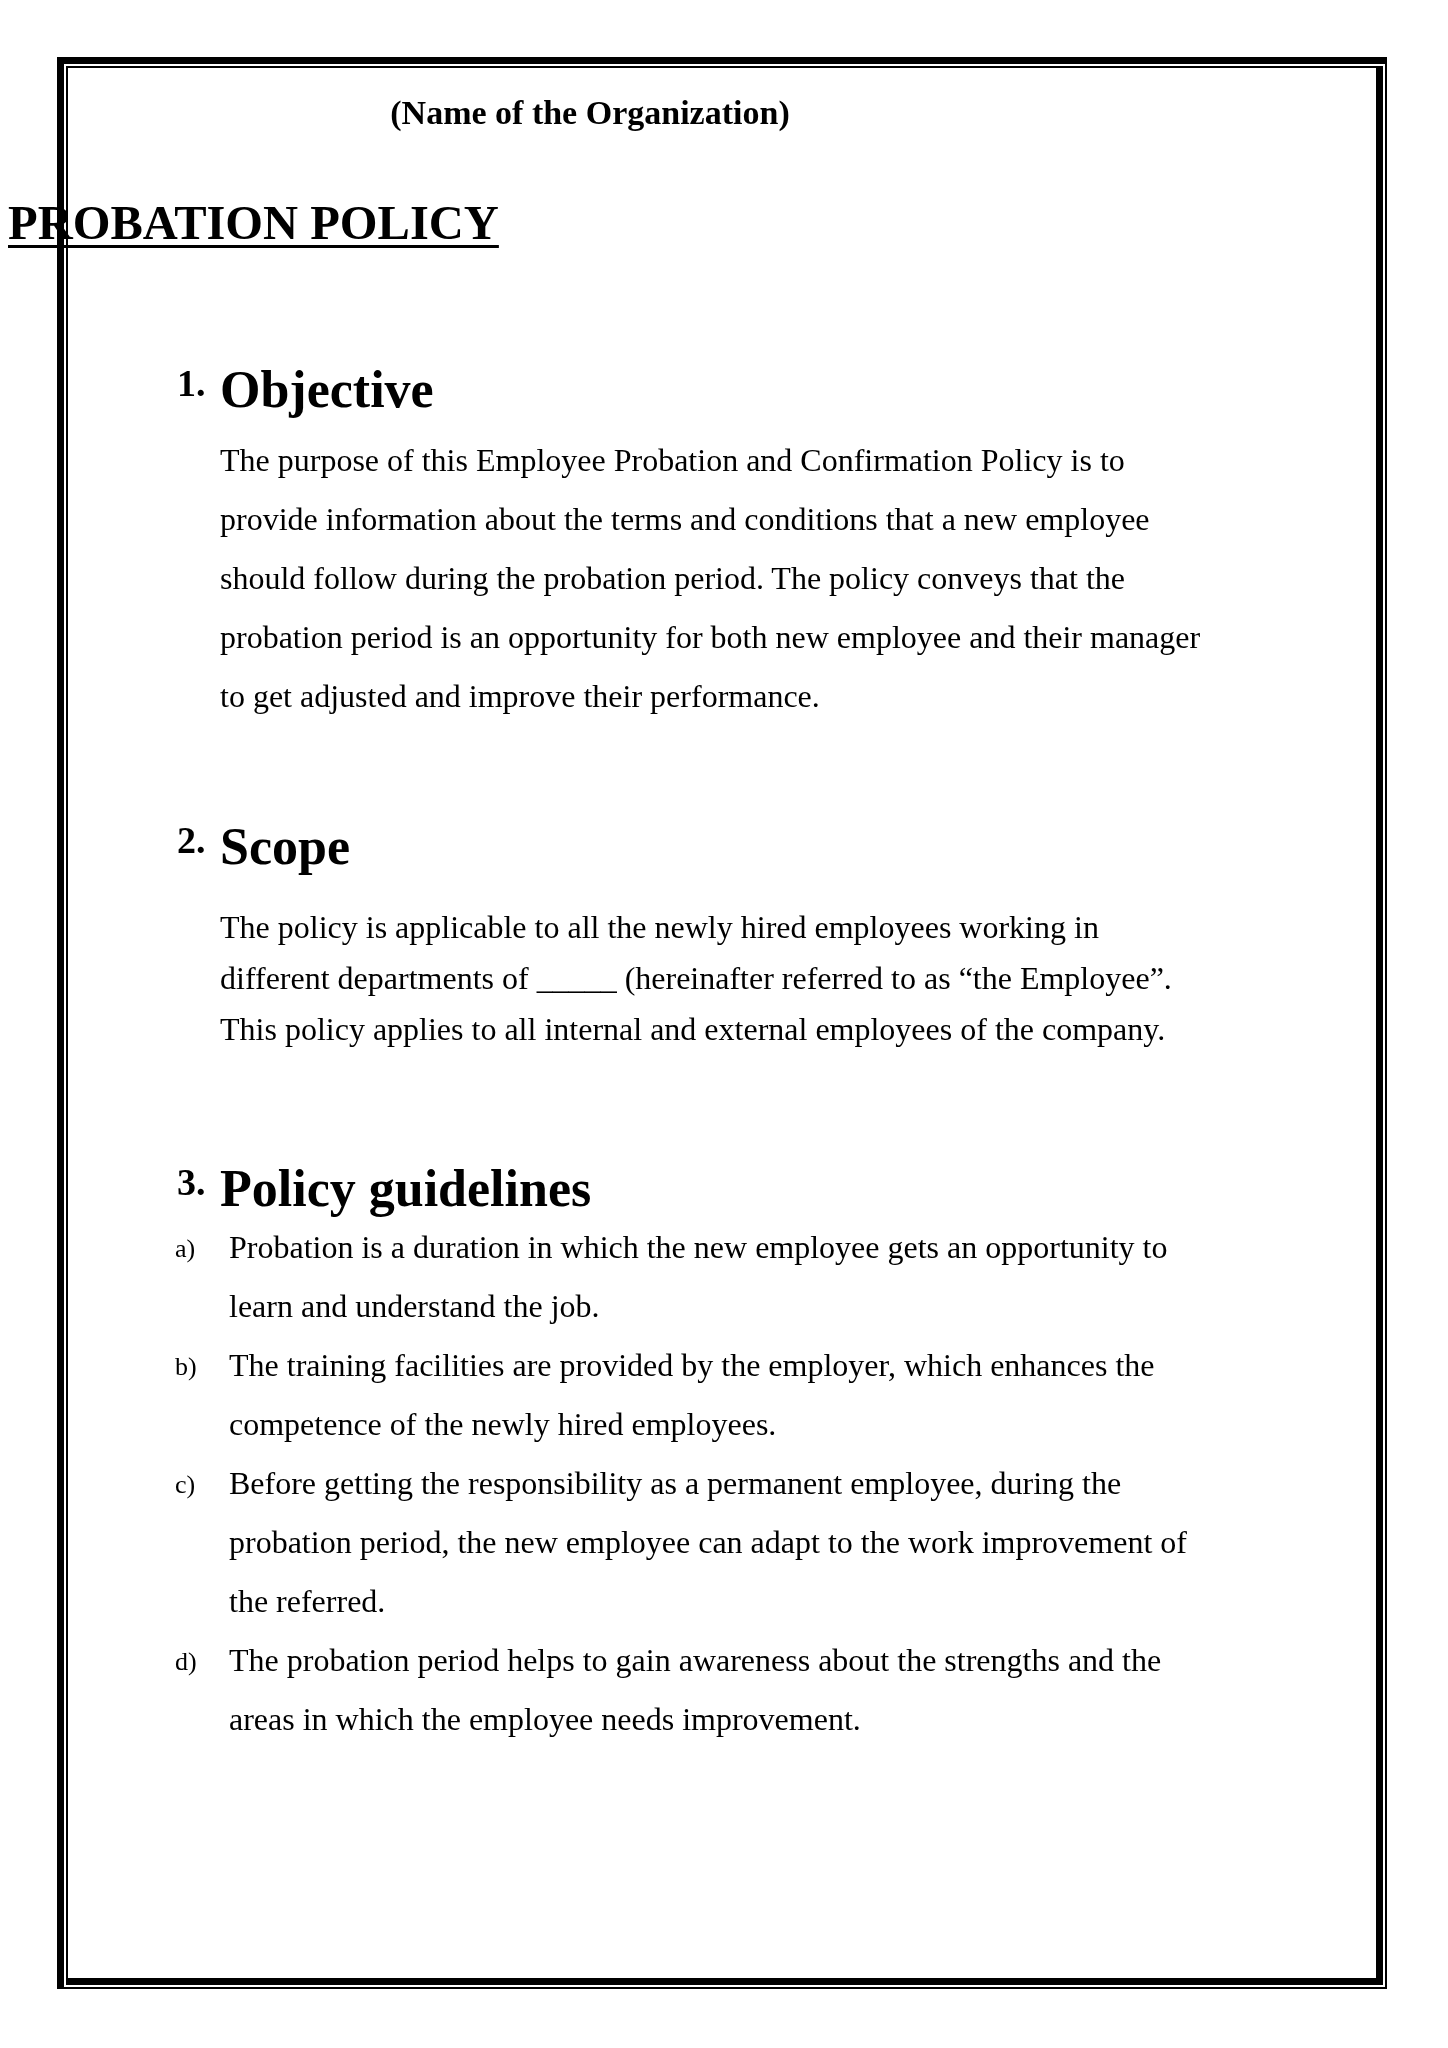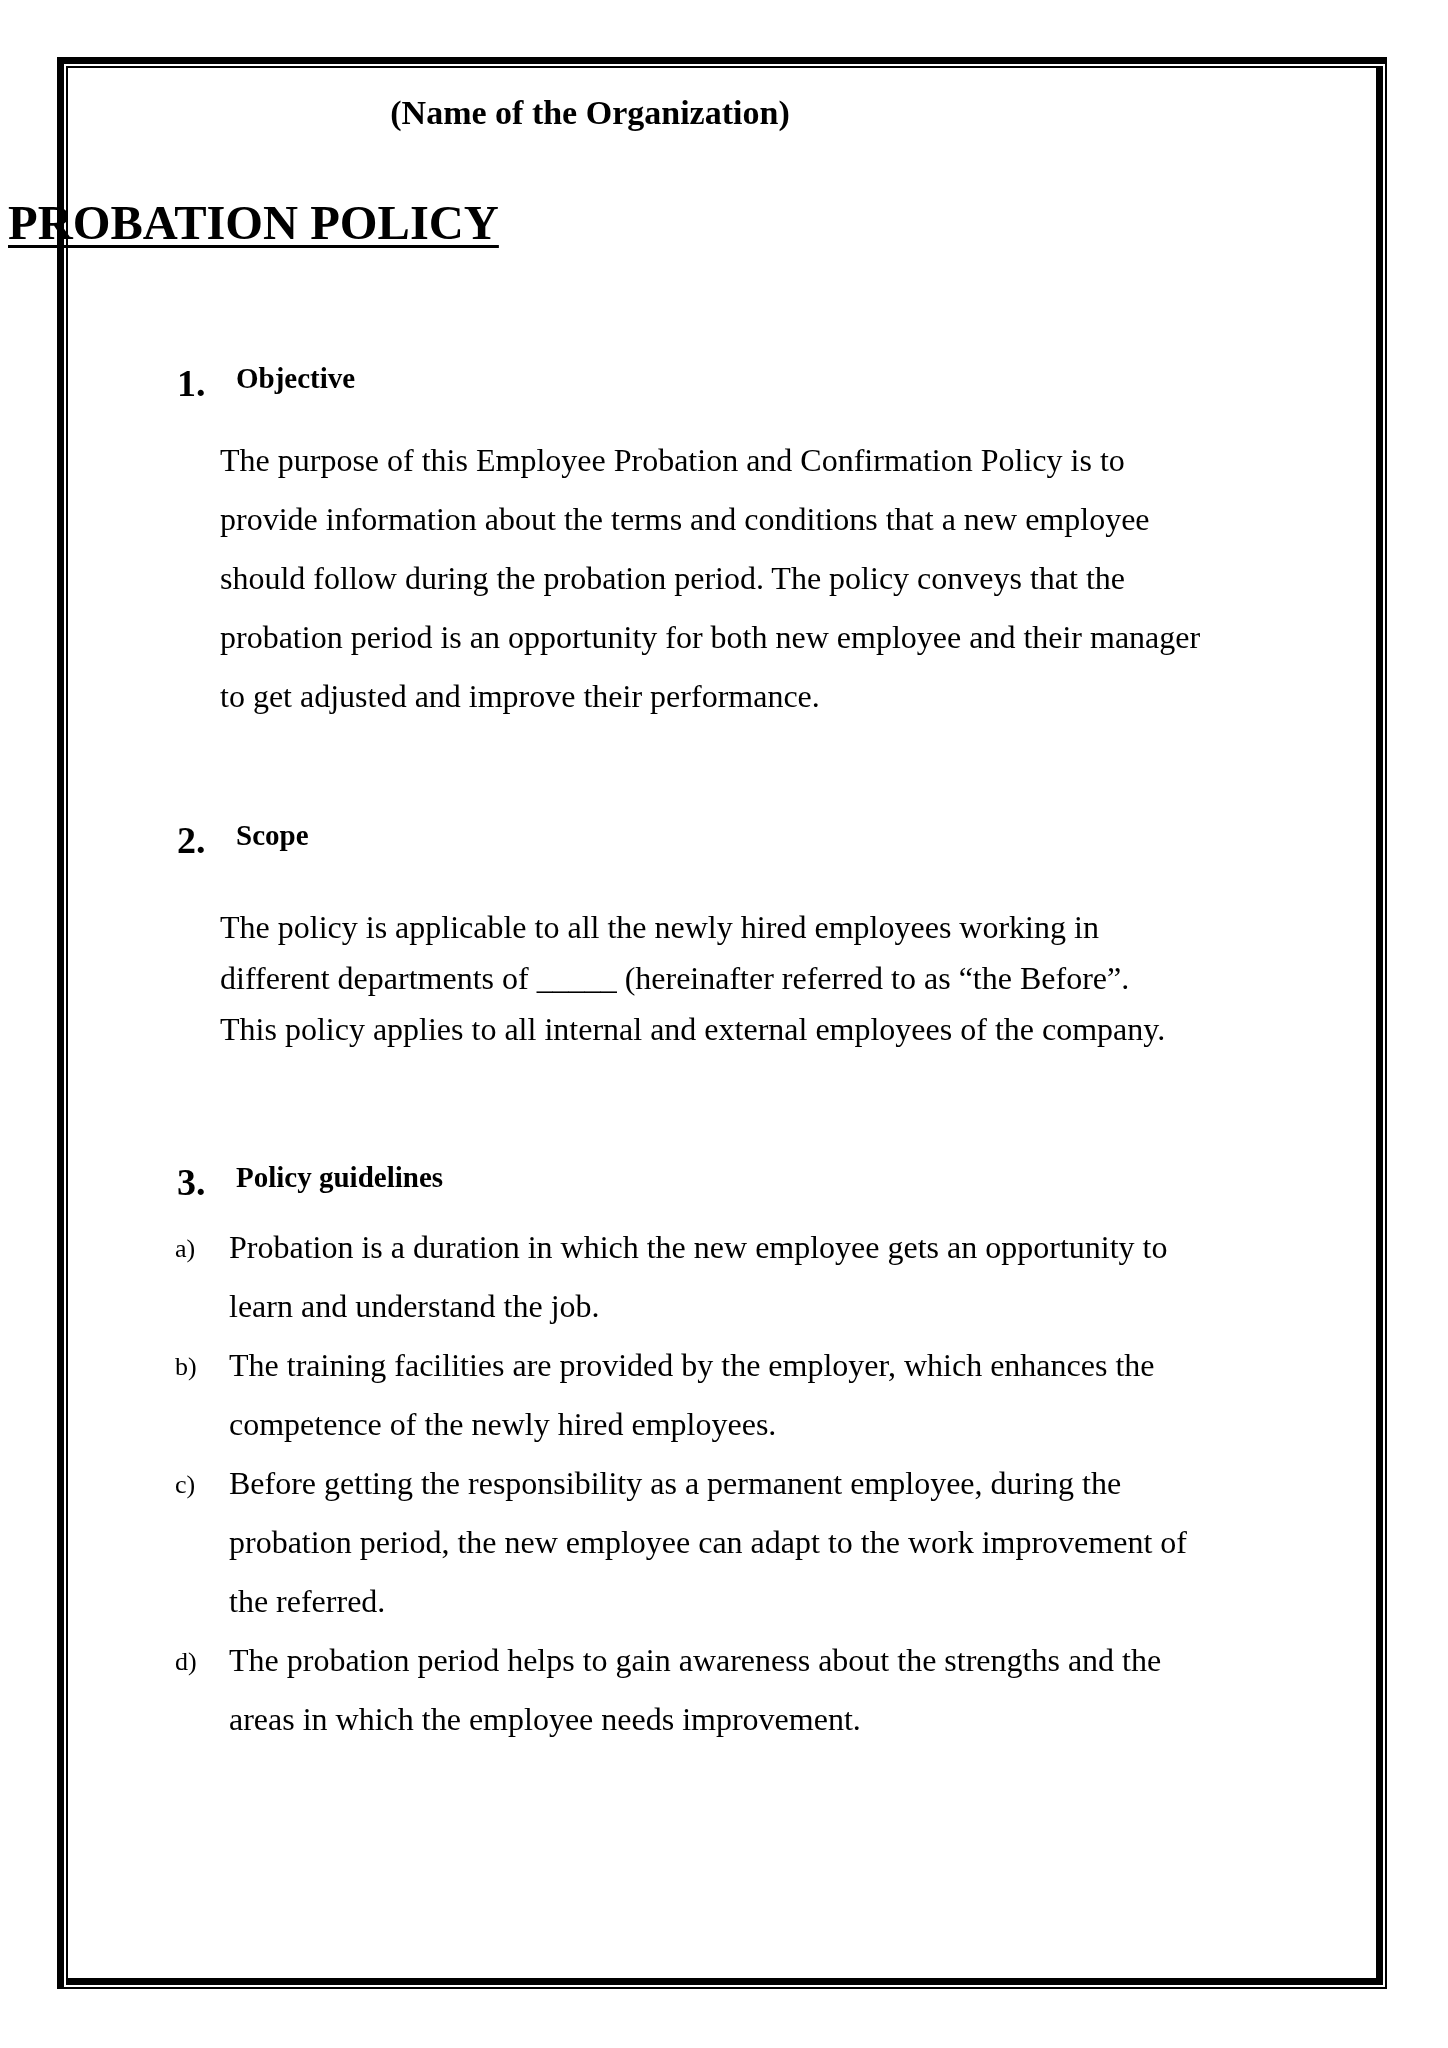--- a/index.html
+++ b/index.html
@@ -10,21 +10,21 @@
                  border-width: 7px 2px 2px 7px; }
   .frame-inner { position: absolute; left: 2px; top: 2px; right: 2px; bottom: 2px;
                  border-style: solid; border-color: #000;
                  border-width: 2px 7px 7px 2px; }
   .line { position: absolute; white-space: pre; line-height: 1; }
   .org { left: 0; width: 1180px; text-align: center; font-weight: bold; font-size: 34px; top: 96px; }
   .title { left: 0; width: 1448px; top: 183px; }
   .title span { font-weight: bold; font-size: 48.5px; text-decoration: underline;
                 text-decoration-thickness: 3px; text-underline-offset: 6px; }
   .h-num { font-weight: bold; font-size: 38px; left: 177px; }
-  .h-text { font-weight: bold; font-size: 29px; left: 220px; margin-left: 16px; }
+  .h-text { font-weight: bold; font-size: 52px; left: 220px; }
   .body { font-size: 32px; left: 220px; margin-top: 13px; }
   .marker { font-size: 26px; left: 175px; }
   .item { font-size: 32px; left: 229px; text-align: right; }
 </style>
 </head>
 <body>
 
 <div class="frame-outer">
   <div class="frame-inner"></div>
 </div>
@@ -41,21 +41,21 @@
   <div class="line body" style="top:490px">provide information about the terms and conditions that a new employee</div>
   <div class="line body" style="top:549px">should follow during the probation period. The policy conveys that the</div>
   <div class="line body" style="top:608px">probation period is an opportunity for both new employee and their manager</div>
   <div class="line body" style="top:667px">to get adjusted and improve their performance.</div>
 </div>
 
 <div>
   <div class="line h-num" style="top:821px">2.</div>
   <div class="line h-text" style="top:821px">Scope</div>
   <div class="line body" style="top:898px">The policy is applicable to all the newly hired employees working in</div>
-  <div class="line body" style="top:949px">different departments of _____ (hereinafter referred to as “the Before”.</div>
+  <div class="line body" style="top:949px">different departments of _____ (hereinafter referred to as “the Employee”.</div>
   <div class="line body" style="top:1000px">This policy applies to all internal and external employees of the company.</div>
 </div>
 
 <div>
   <div class="line h-num" style="top:1163px">3.</div>
   <div class="line h-text" style="top:1163px">Policy guidelines</div>
 
   <div>
     <div class="line marker" style="top:1236px">a)</div>
     <div class="line item" style="top:1231px">Probation is a duration in which the new employee gets an opportunity to</div>

